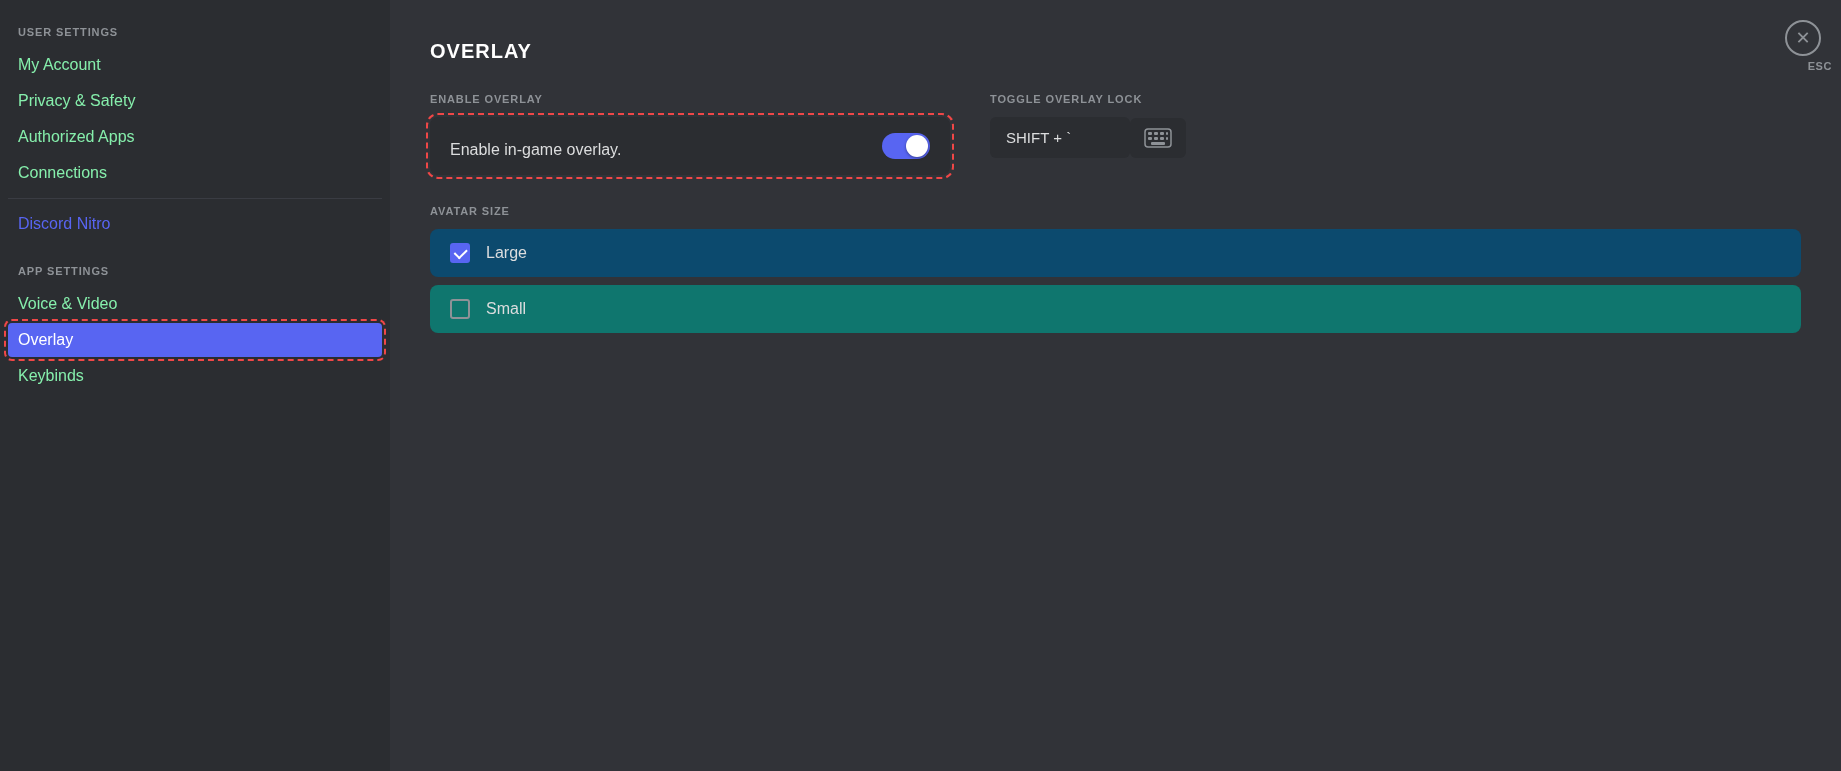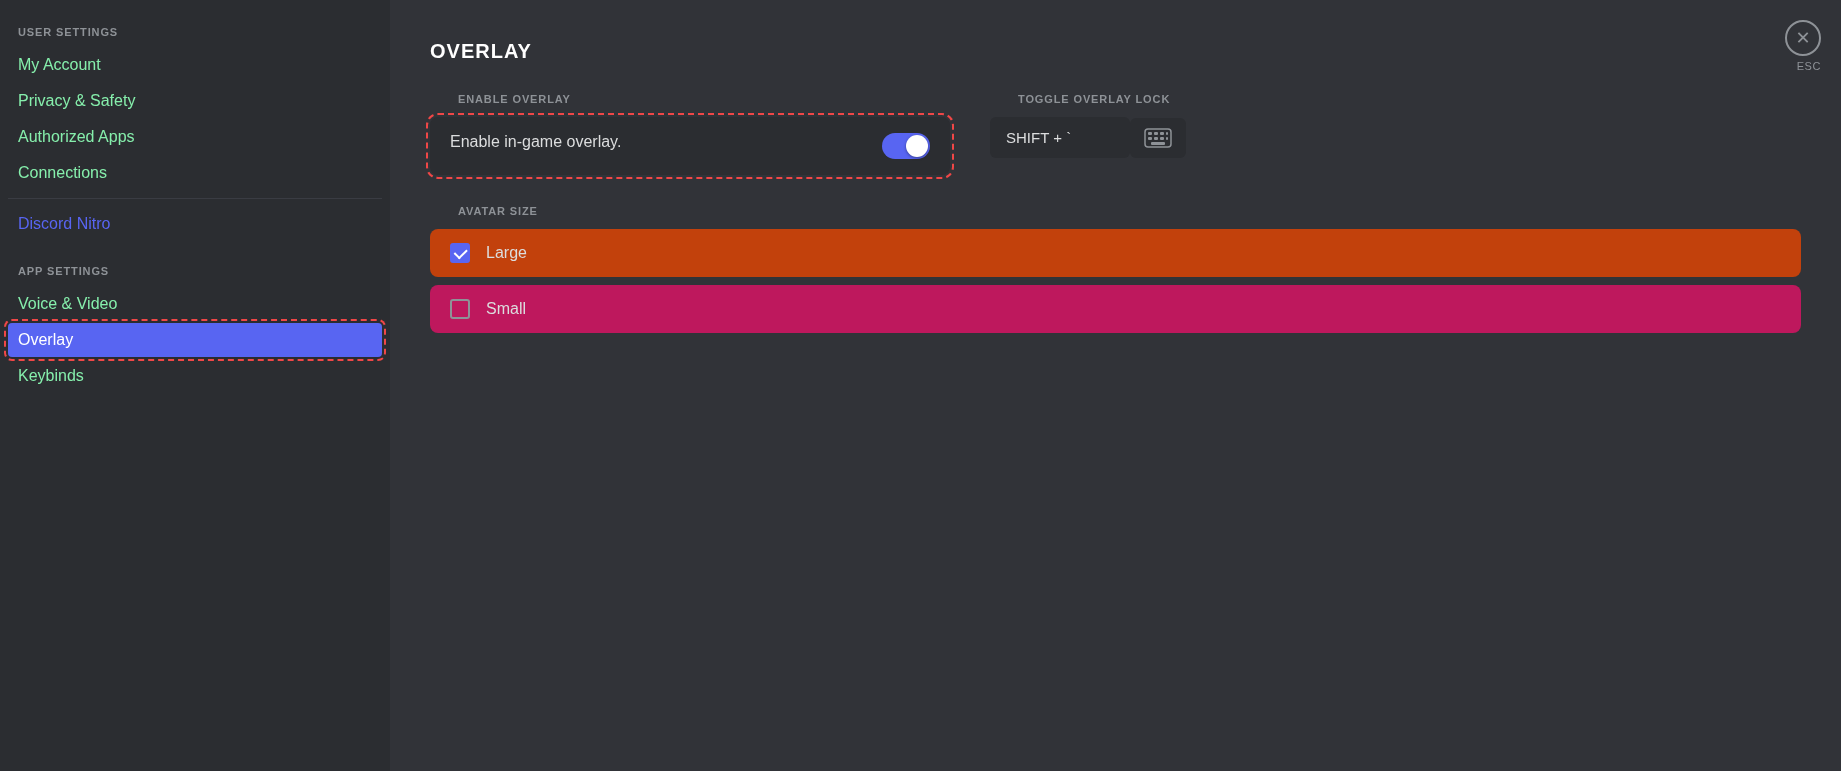--- a/index.html
+++ b/index.html
@@ -83,21 +83,20 @@
     }
 
     
     .section-label {
       font-size: 11px;
       font-weight: 700;
       color: #8e9297;
       text-transform: uppercase;
       letter-spacing: 0.08em;
       margin-bottom: 12px;
-      margin-left: 28px;
     }
 
     
     .overlay-top-row {
       display: flex;
       align-items: flex-start;
       gap: 40px;
       margin-bottom: 30px;
     }
 
@@ -105,21 +104,21 @@
       flex: 0 0 auto;
     }
 
     .overlay-toggle-section {
       flex: 0 0 auto;
     }
 
     
     .toggle-row-box {
       display: flex;
-      align-items: flex-start;
+      align-items: flex-end;
       justify-content: space-between;
       background: #2b2d31;
       border-radius: 8px;
       padding: 16px 20px;
       width: 520px;
       outline: 2px dashed #f04747;
       outline-offset: 2px;
     }
 
     .toggle-row-label {
@@ -180,30 +179,30 @@
     }
 
     
     .avatar-section {
       margin-bottom: 24px;
     }
 
     .option-row {
       display: flex;
       align-items: center;
-      background: #be185d;
+      background: #0f766e;
       border-radius: 8px;
       padding: 14px 20px;
       margin-bottom: 8px;
       cursor: pointer;
       width: 100%;
     }
 
     .option-row.selected {
-      background: #c2410c;
+      background: #0c4a6e;
     }
 
     .checkbox {
       width: 20px;
       height: 20px;
       border: 2px solid #8e9297;
       border-radius: 3px;
       margin-right: 16px;
       display: flex;
       align-items: center;
@@ -252,24 +251,24 @@
       font-size: 18px;
       display: flex;
       align-items: center;
       justify-content: center;
       cursor: pointer;
     }
 
     .esc-label {
       position: absolute;
       top: 60px;
-      right: 20px;
+      right: 9px;
       font-size: 11px;
       color: #8e9297;
-      font-weight: 400;
+      font-weight: 700;
       letter-spacing: 0.05em;
     }
 
     .spacer { height: 16px; }
   </style>
 </head>
 <body>
 
 <div class="sidebar">
   <div class="sidebar-section-label">USER SETTINGS</div>

